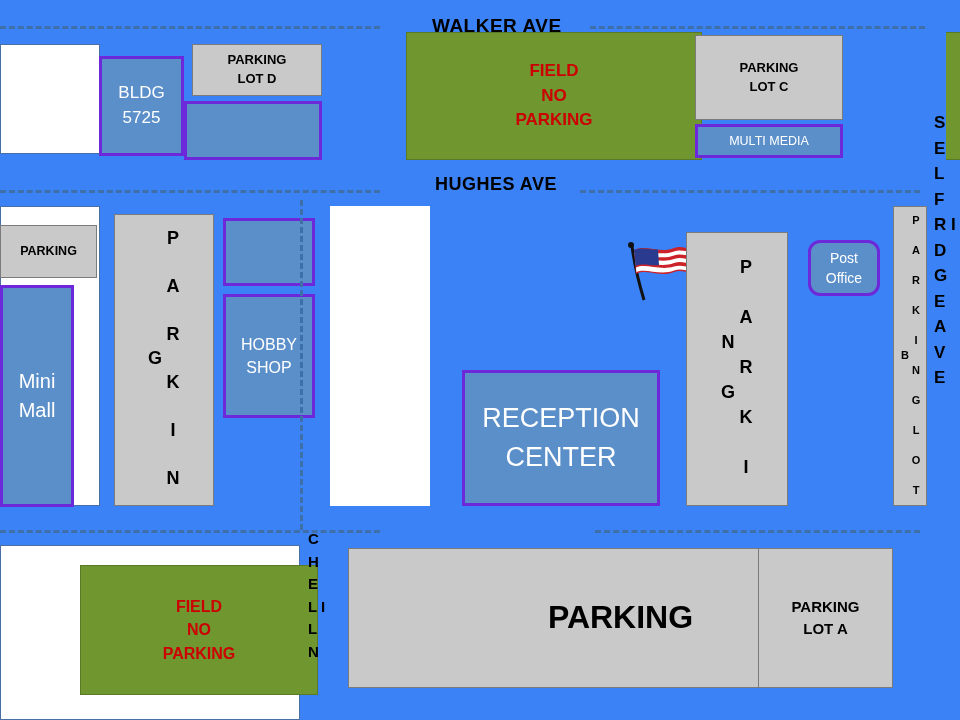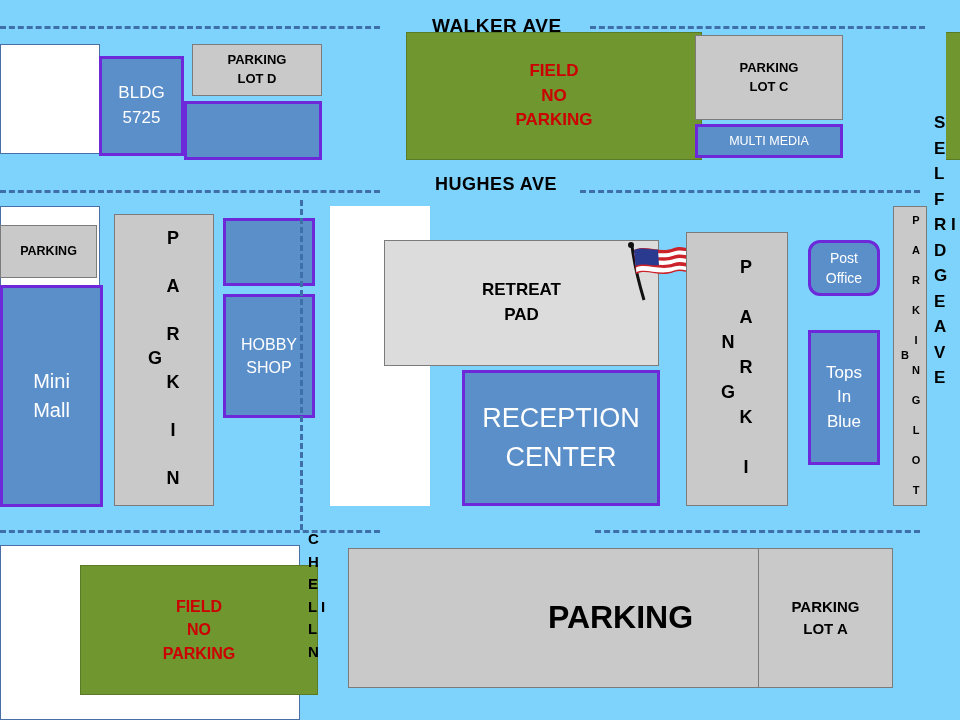--- a/index.html
+++ b/index.html
@@ -7,21 +7,21 @@
     padding: 0;
     background: #ffffff;
   }
   body {
     font-family: "Liberation Sans", sans-serif;
   }
   #map {
     position: relative;
     width: 960px;
     height: 720px;
-    background: #7dd3fc;
+    background: #3b82f6;
     overflow: hidden;
   }
   .box {
     position: absolute;
     box-sizing: border-box;
     border: 1px solid #4a6fa5;
     display: flex;
     align-items: center;
     justify-content: center;
     text-align: center;
@@ -135,42 +135,38 @@
   <div class="dash" style="left:0px; top:190px; width:380px;"></div>
   <div class="street-label" style="left:435px; top:174px; font-size:18px;">HUGHES AVE</div>
   <div class="dash" style="left:580px; top:190px; width:340px;"></div>
 
   <div class="box white" style="left:0px; top:206px; width:100px; height:300px;"></div>
 
   <div class="box gray" style="left:0px; top:225px; width:97px; height:53px; font-size:12.5px;">
     <span>PARKING</span>
   </div>
 
-  <div class="box blue vert" style="left:0px; top:285px; width:103px; height:222px; font-size:20px;">
+  <div class="box blue vert" style="left:0px; top:285px; width:74px; height:222px; font-size:20px;">
     <span>Mini</span>
     <span>Mall</span>
   </div>
 
   <div class="box gray vert" style="left:114px; top:214px; width:100px; height:292px; font-size:18px; letter-spacing:0px;">
     <span style="writing-mode:vertical-rl; text-orientation:upright; letter-spacing:4px; line-height:1;">P A R K I N G</span>
   </div>
 
   <div class="box blue" style="left:223px; top:218px; width:92px; height:68px;"></div>
 
   <div class="box blue vert" style="left:223px; top:294px; width:92px; height:124px; font-size:16px;">
     <span>HOBBY</span>
     <span>SHOP</span>
   </div>
 
   <div class="box white" style="left:330px; top:206px; width:100px; height:300px; border:none;"></div>
 
-  <div class="box lightgray vert" style="left:384px; top:240px; width:275px; height:126px; font-size:17px;">
-    <span>RETREAT</span>
-    <span>PAD</span>
-  </div>
 
   <div class="flag" style="left:620px; top:238px; width:80px; height:70px;">
     <svg width="80" height="70" viewBox="0 0 80 70">
       <path d="M12 8 C 14 24, 18 42, 24 62" stroke="#111" stroke-width="3" fill="none"></path>
       <circle cx="11" cy="7" r="3" fill="#111"></circle>
       <path d="M14 12 C 26 6, 40 16, 54 10 C 62 7, 68 12, 72 10 L 74 34 C 68 36, 62 31, 54 34 C 40 40, 26 30, 16 36 Z" fill="#cc2229"></path>
       <path d="M14.6 15 C 26 10, 40 19, 54 13.5 C 62 10.5, 68 15, 72.5 13.2 L 72.8 17 C 68 19, 62 14.5, 54 17.5 C 40 23, 26 14, 15 19 Z" fill="#ffffff"></path>
       <path d="M15.4 22 C 26 17.5, 40 26, 54 21 C 62 18, 68 22.5, 73 21 L 73.2 25 C 68 26.5, 62 22, 54 25 C 40 30.5, 26 22, 15.7 26.5 Z" fill="#ffffff"></path>
       <path d="M16 29.5 C 26 25, 40 33, 54 28.5 C 62 26, 68 30, 73.5 28.8 L 73.7 32.5 C 68 34, 62 29.5, 54 32.5 C 40 38, 26 29.5, 16.3 34 Z" fill="#ffffff"></path>
       <path d="M14 12 C 22 8.5, 30 12, 38 11.5 L 39 27 C 31 28, 23 24.5, 15.5 28 Z" fill="#2a3b8f"></path>
@@ -184,25 +180,20 @@
 
   <div class="box gray" style="left:686px; top:232px; width:102px; height:274px; font-size:18px;">
     <span style="writing-mode:vertical-rl; text-orientation:upright; letter-spacing:5px; line-height:1;">P A R K I N G</span>
   </div>
 
   <div class="box blue vert" style="left:808px; top:240px; width:72px; height:56px; font-size:14px;border-radius:12px;">
     <span>Post</span>
     <span>Office</span>
   </div>
 
-  <div class="box blue vert" style="left:808px; top:330px; width:72px; height:135px; font-size:17px;">
-    <span>Tops</span>
-    <span>In</span>
-    <span>Blue</span>
-  </div>
 
   <div class="box gray" style="left:893px; top:206px; width:34px; height:300px; font-size:11px;">
     <span style="writing-mode:vertical-rl; text-orientation:upright; letter-spacing:3px; line-height:1;">P A R K I N G   L O T   B</span>
   </div>
 
   <div class="vlabel" style="left:934px; top:110px; width:24px; font-size:17px;">S E L F R I D G E   A V E</div>
 
   <div class="dash" style="left:0px; top:530px; width:380px;"></div>
   <div class="dash" style="left:595px; top:530px; width:325px;"></div>
 

